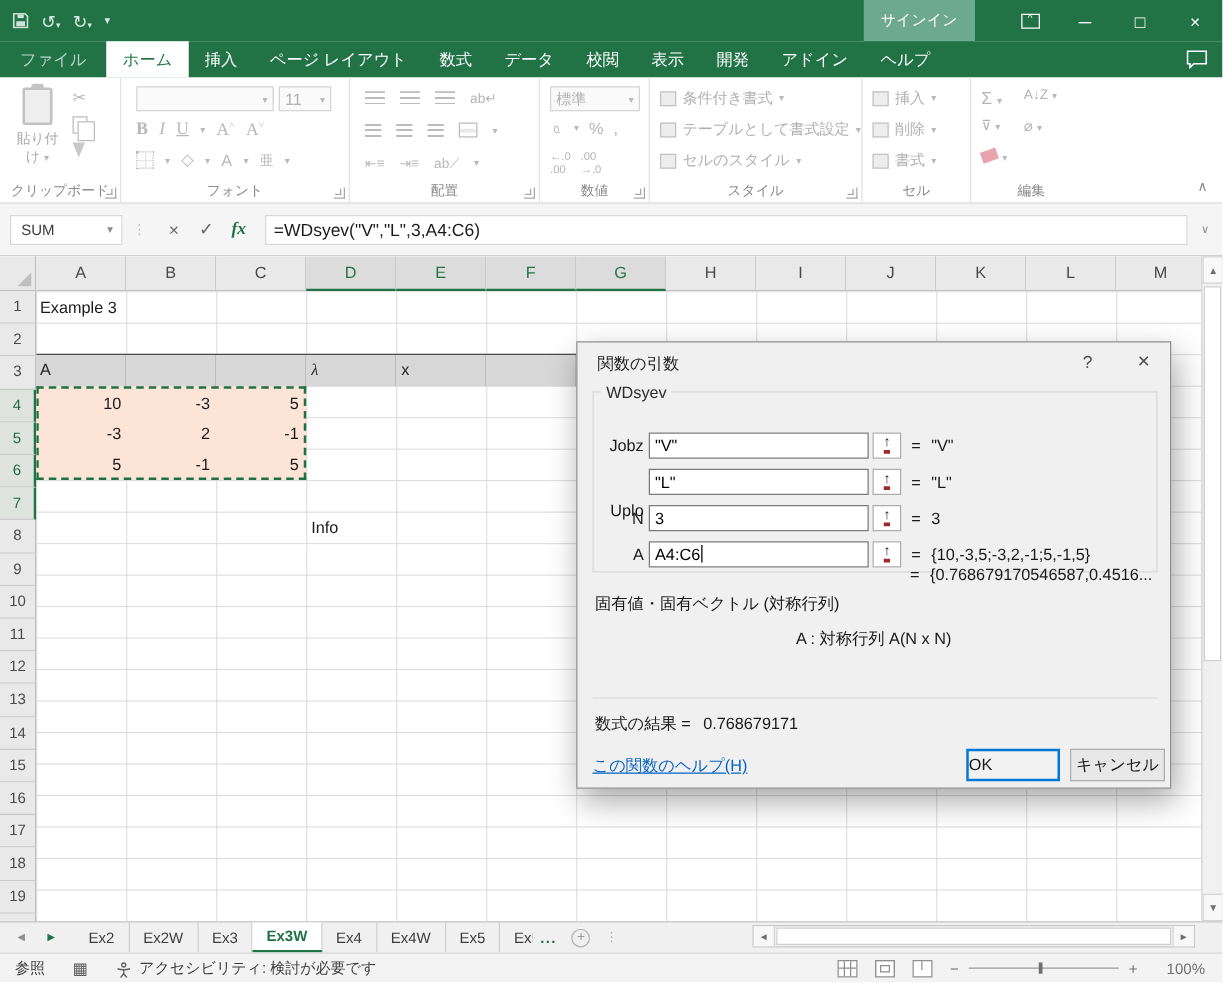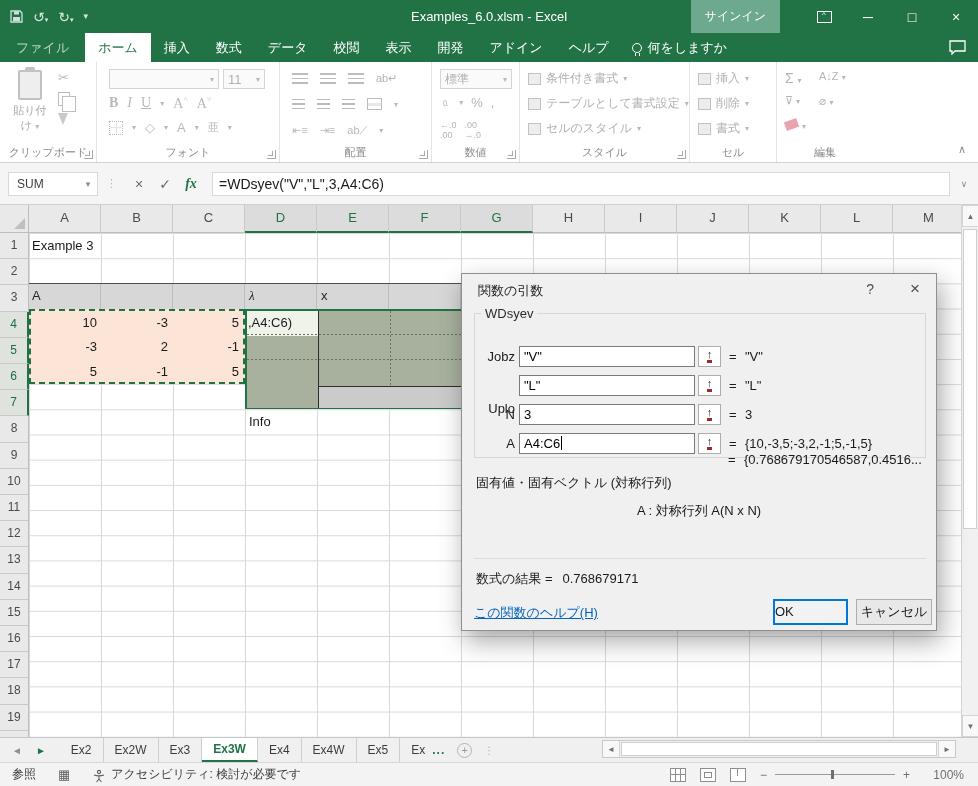--- a/index.html
+++ b/index.html
@@ -204,47 +204,43 @@
         <svg width="13" height="13" viewBox="0 0 13 13">
             <path d="M1 1h9l2 2v9H1z" fill="none" stroke="#cfe2d8" stroke-width="1.3"></path>
             <rect x="3" y="7" width="7" height="4" fill="#cfe2d8"></rect>
             <rect x="4" y="1.5" width="5" height="3" fill="#cfe2d8"></rect>
           </svg>
       </span>
       <span class="qicon">↺<span style="font-size:7px">▾</span></span>
       <span class="qicon">↻<span style="font-size:7px">▾</span></span>
       <span class="qicon" style="font-size:9px">▾</span>
     </div>
-    <div class="title-text">Examples_6.0.xlsm - Excel</div>
     <div class="tb-right">
       <span class="signin">サインイン</span>
       <span class="winbtn">
           <span class="ribbonopt-box">^</span>
         </span>
       <span class="winbtn">─</span>
       <span class="winbtn">□</span>
       <span class="winbtn">×</span>
     </div>
   </div>
 
   <div id="tabrow">
     <span class="ftab">ファイル</span>
     <span class="mtab active">ホーム</span>
       <span class="mtab">挿入</span>
+      <span class="mtab">ページ レイアウト</span>
       <span class="mtab">数式</span>
       <span class="mtab">データ</span>
       <span class="mtab">校閲</span>
       <span class="mtab">表示</span>
       <span class="mtab">開発</span>
       <span class="mtab">アドイン</span>
       <span class="mtab">ヘルプ</span>
-    <span class="tellme">
-        <span class="bulb"></span>
-        <span>何をしますか</span>
-      </span>
     <span class="comment-ic">
       <svg width="17" height="15" viewBox="0 0 17 15">
           <path d="M1 1h15v10H6l-3 3v-3H1z" fill="none" stroke="#fff" stroke-width="1.3"></path>
         </svg>
     </span>
   </div>
 
   <div id="ribbon">
     <div class="rgroup g-clip">
       <div class="paste-big">
@@ -454,32 +450,20 @@
         <span class="mcell" style="left:0; top:0;">10</span>
         <span class="mcell" style="left:71px; top:0;">-3</span>
         <span class="mcell" style="left:142px; top:0;">5</span>
         <span class="mcell" style="left:0; top:24.2px;">-3</span>
         <span class="mcell" style="left:71px; top:24.2px;">2</span>
         <span class="mcell" style="left:142px; top:24.2px;">-1</span>
         <span class="mcell" style="left:0; top:49.4px;">5</span>
         <span class="mcell" style="left:71px; top:49.4px;">-1</span>
         <span class="mcell" style="left:142px; top:49.4px;">5</span>
       </div>
-      <div id="selrange">
-        <div class="selfill-r"></div>
-        <div class="selfill-d"></div>
-        <div class="selfill-grey"></div>
-        <div class="editcell">,A4:C6)</div>
-        <div class="blk-v"></div>
-        <div class="blk-h"></div>
-        <div class="dot-v1"></div>
-        <div class="dot-v2"></div>
-        <div class="dot-h1"></div>
-        <div class="dot-h2"></div>
-      </div>
       <span class="cell-text" style="left:220px; top:176.4px;">Info</span>
     </div>
     <div id="vscroll">
       <div class="vs-btn">▲</div>
       <div class="vs-thumb"></div>
       <div class="vs-btn vs-down">▼</div>
     </div>
   </div>
 
   <div id="dialog">

